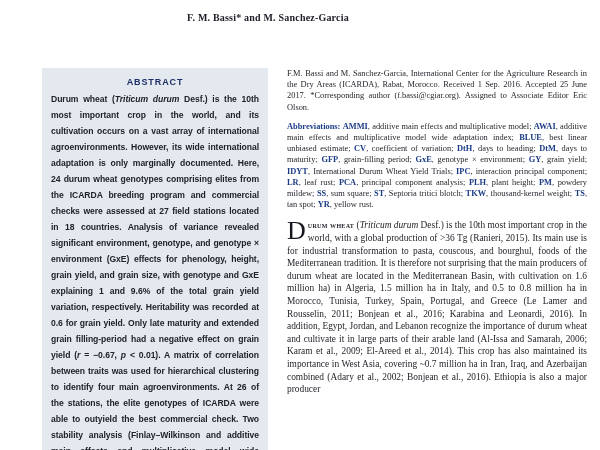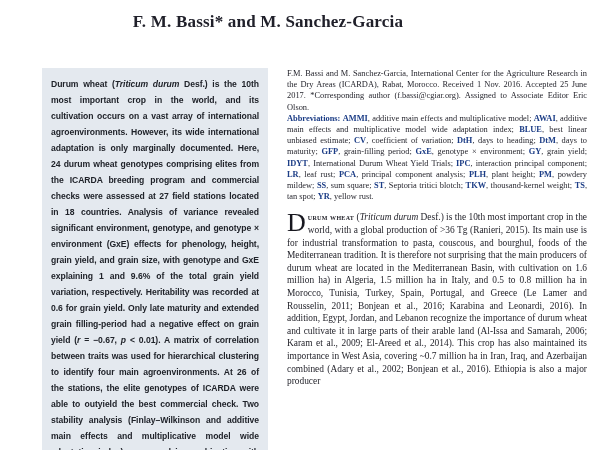--- a/index.html
+++ b/index.html
@@ -17,21 +17,21 @@
   }
 
   
   .author-line {
     position: absolute;
     top: 12px;
     left: 0;
     width: 536px;
     text-align: center;
     font-family: "Liberation Serif", serif;
-    font-size: 17px;
+    font-size: 10px;
     font-weight: bold;
     letter-spacing: 0.2px;
     color: #20202a;
   }
 
   
   .abstract-box {
     position: absolute;
     left: 42px;
     top: 68px;
@@ -73,21 +73,21 @@
     overflow: hidden;
   }
   .affiliation {
     font-family: "Liberation Serif", serif;
     font-size: 8.4px;
     line-height: 11.2px;
     text-align: justify;
     color: #26262e;
   }
   .abbrev {
-    margin-top: 0;
+    margin-top: 8px;
     font-family: "Liberation Serif", serif;
     font-size: 8.4px;
     line-height: 11.2px;
     text-align: justify;
     color: #26262e;
   }
   .abbrev .lbl,
   .abbrev b {
     font-weight: bold;
     color: #1c3d86;
@@ -116,28 +116,29 @@
     letter-spacing: 0.3px;
     font-weight: bold;
   }
 </style>
 </head>
 <body>
 
 <div class="author-line">F. M. Bassi* and M. Sanchez-Garcia</div>
 
 <div class="abstract-box">
+  <div class="abstract-heading">ABSTRACT</div>
   <div class="abstract-body">
     <span>Durum wheat (</span><i>Triticum durum</i><span> Desf.)</span><span> is the 10th most important crop in the world, and its cultivation occurs on a vast array of international agroenvironments. However, its wide international adaptation is only marginally documented. Here, 24 durum wheat genotypes comprising elites from the ICARDA breeding program and commercial checks were assessed at 27 field stations located in 18 countries. Analysis of variance revealed significant environment, genotype, and genotype × environment (GxE) effects for phenology, height, grain yield, and grain size, with genotype and GxE explaining 1 and 9.6% of the total grain yield variation, respectively. Heritability was recorded at 0.6 for grain yield. Only late maturity and extended grain filling-period had a negative effect on grain yield (</span><i>r</i><span> = −0.67, </span><i>p</i><span> &lt; 0.01). A matrix of correlation between traits was used for hierarchical clustering to identify four main agroenvironments. At 26 of the stations, the elite genotypes of ICARDA were able to outyield the best commercial check. Two stability analysis (Finlay–Wilkinson and additive main effects and multiplicative model wide adaptation index) were used in combination with average grain yield performances to identify the three most stable and widely adapted elite lines, which were given the cross names ‘Derazejhan’, ‘Kundermiki’, and ‘Bezajhan’. The results gathered here support</span>
   </div>
 </div>
 
 <div class="right-col">
 
-  <div class="affiliation">F.M. Bassi and M. Sanchez-Garcia, International Center for the Agriculture Research in the Dry Areas (ICARDA), Rabat, Morocco. Received 1 Nov. 2016. Accepted 25 June 2017. *Corresponding author (f.bassi@cgiar.org). Assigned to Associate Editor Eric Olson.</div>
+  <div class="affiliation">F.M. Bassi and M. Sanchez-Garcia, International Center for the Agriculture Research in the Dry Areas (ICARDA), Rabat, Morocco. Received 1 Sep. 2016. Accepted 25 June 2017. *Corresponding author (f.bassi@cgiar.org). Assigned to Associate Editor Eric Olson.</div>
 
   <div class="abbrev">
     <span class="lbl"><span>Abbreviations</span>:</span>
     <span id="abbrev-list"><b> AMMI</b><span>, additive main effects and multiplicative model; </span><b>AWAI</b><span>, additive main effects and multiplicative model wide adaptation index; </span><b>BLUE</b><span>, best linear unbiased estimate; </span><b>CV</b><span>, coefficient of variation; </span><b>DtH</b><span>, days to heading; </span><b>DtM</b><span>, days to maturity; </span><b>GFP</b><span>, grain-filling period; </span><b>GxE</b><span>, genotype × environment; </span><b>GY</b><span>, grain yield; </span><b>IDYT</b><span>, International Durum Wheat Yield Trials; </span><b>IPC</b><span>, interaction principal component; </span><b>LR</b><span>, leaf rust; </span><b>PCA</b><span>, principal component analysis; </span><b>PLH</b><span>, plant height; </span><b>PM</b><span>, powdery mildew; </span><b>SS</b><span>, sum square; </span><b>ST</b><span>, Septoria tritici blotch; </span><b>TKW</b><span>, thousand-kernel weight; </span><b>TS</b><span>, tan spot; </span><b>YR</b><span>, yellow rust.</span></span>
   </div>
 
   <div class="body-text">
     <span class="dropcap">D</span><span class="smallcaps">urum wheat</span><span> (</span><i>Triticum durum</i><span> Desf.)</span><span> is the 10th most important crop in the world, with a global production of &gt;36 Tg (Ranieri, 2015). Its main use is for industrial transformation to pasta, couscous, and bourghul, foods of the Mediterranean tradition. It is therefore not surprising that the main producers of durum wheat are located in the Mediterranean Basin, with cultivation on 1.6 million ha) in Algeria, 1.5 million ha in Italy, and 0.5 to 0.8 million ha in Morocco, Tunisia, Turkey, Spain, Portugal, and Greece (Le Lamer and Rousselin, 2011; Bonjean et al., 2016; Karabina and Leonardi, 2016). In addition, Egypt, Jordan, and Lebanon recognize the importance of durum wheat and cultivate it in large parts of their arable land (Al-Issa and Samarah, 2006; Karam et al., 2009; El-Areed et al., 2014). This crop has also maintained its importance in West Asia, covering ~0.7 million ha in Iran, Iraq, and Azerbaijan combined (Adary et al., 2002; Bonjean et al., 2016). Ethiopia is also a major producer</span>
   </div>
 

